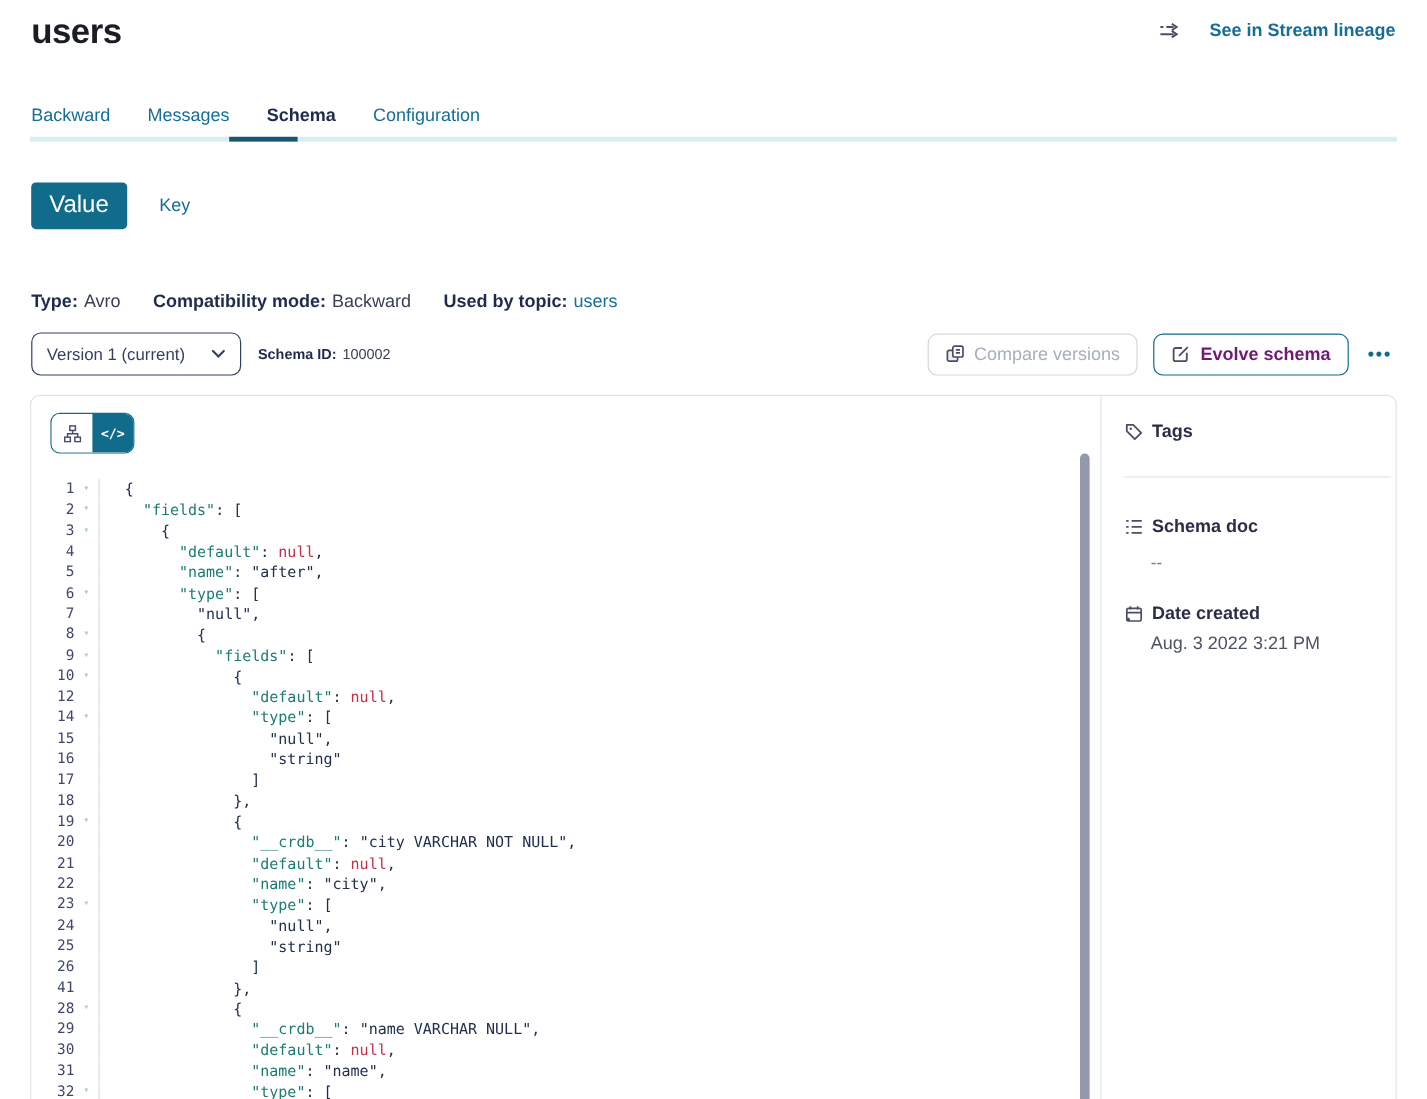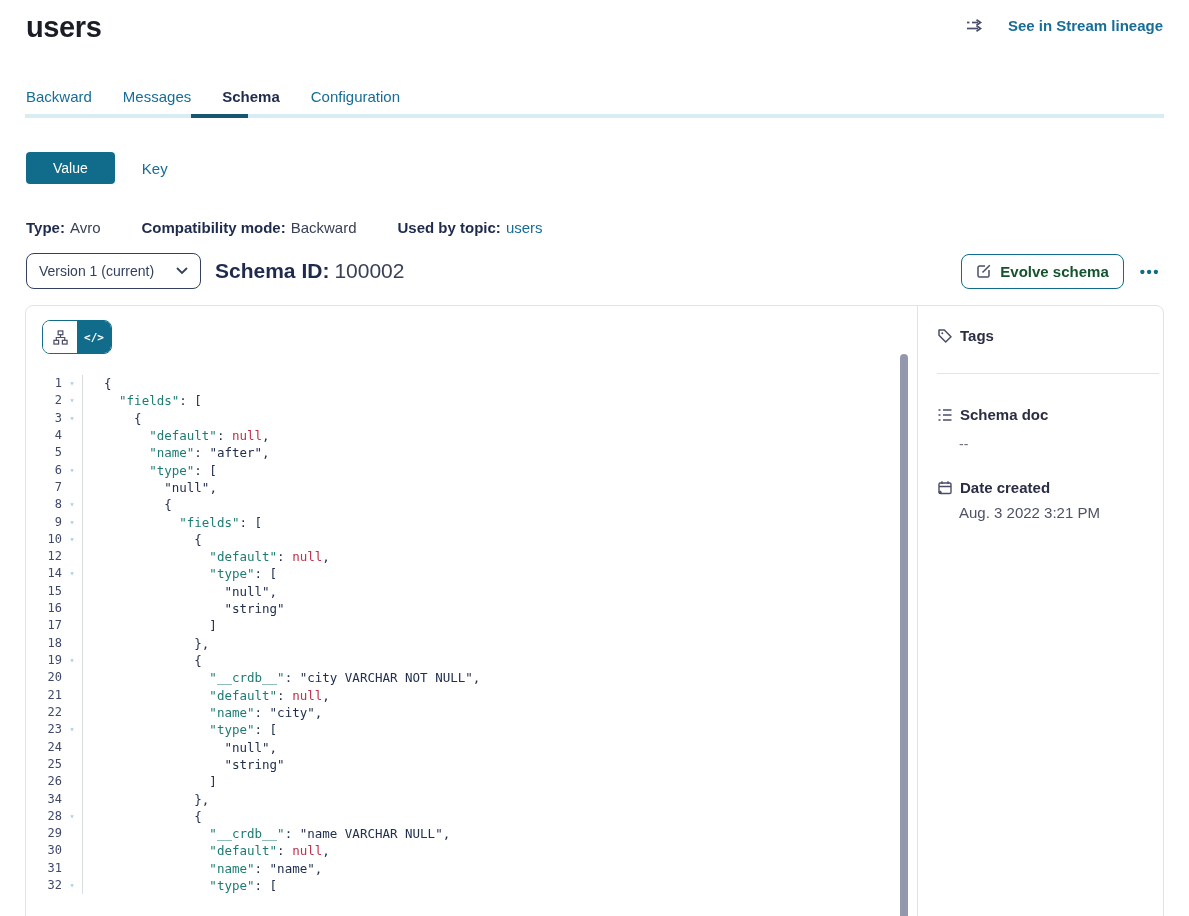--- a/index.html
+++ b/index.html
@@ -15,42 +15,42 @@
 
   
   .tabs { display:flex; gap:31px; padding:0 26px; margin-top:44px; font-size:15px; position:relative; }
   .tab { color:#176d96; padding-bottom:13px; cursor:pointer; }
   .tab.active { color:#1f2b4d; font-weight:600; }
   .tab-track { position:absolute; left:25px; right:25px; bottom:0; height:4px; background:#d9ecf4; }
   .tab-indicator { position:absolute; left:166px; width:57px; height:4px; background:#165672; bottom:0; }
 
   
   .vk-row { display:flex; align-items:center; gap:27px; margin:34px 26px 0; }
-  .value-btn { background:#116b8b; color:#fff; font-size:14px; padding:8px 27px; border:none;
+  .value-btn { background:#116b8b; color:#fff; font-size:20px; padding:8px 15px; border:none;
     border-radius:4px; font-family:inherit; cursor:pointer; }
   .key-link { color:#176d96; font-size:15px; cursor:pointer; }
 
   
-  .meta-row { display:flex; gap:41px; margin:35px 26px 0; font-size:15px; }
+  .meta-row { display:flex; gap:27px; margin:52px 26px 0; font-size:15px; }
   .meta-item { display:flex; gap:5px; }
   .meta-label { font-weight:700; color:#1f2b4d; }
   .meta-value { color:#3a4157; }
   .meta-link { color:#176d96; cursor:pointer; }
 
   
   .version-row { display:flex; align-items:center; margin:17px 26px 0; }
   .version-select { width:175px; height:36px; border:1px solid #33415f; border-radius:8px;
     padding:0 12px; font-size:14px; color:#33415f; display:flex; justify-content:space-between;
     align-items:center; background:#fff; cursor:pointer; }
-  .schema-id { margin-left:14px; font-size:21px; display:flex; gap:5px; }
+  .schema-id { margin-left:14px; font-size:12px; display:flex; gap:5px; }
   .right-actions { margin-left:auto; display:flex; align-items:center; gap:13px; }
   .btn { height:35px; padding:0 14px; border-radius:8px; font-size:15px; display:flex; gap:8px;
     align-items:center; background:#fff; font-family:inherit; }
   .btn-compare { border:1px solid #d3d8e0; color:#a7aebb; }
-  .btn-evolve  { border:1px solid #116b8b; color:#14532d; font-weight:600; cursor:pointer; }
+  .btn-evolve  { border:1px solid #116b8b; color:#701a75; font-weight:600; cursor:pointer; }
   .more-menu { color:#116b8b; font-size:15px; font-weight:700; letter-spacing:1.5px; cursor:pointer; padding:0 3px; }
 
   
   .panel { margin:16px 25px 0; border:1px solid #e0e4ea; border-radius:8px; display:flex; height:645px; }
   .editor { flex:1; position:relative; padding-top:14px; min-width:0; }
   .view-toggle { margin-left:16px; display:inline-flex; border:1px solid #116b8b; border-radius:8px; overflow:hidden; }
   .vt-btn { width:34px; height:32px; display:flex; align-items:center; justify-content:center;
     background:#fff; color:#116b8b; border:none; cursor:pointer; }
   .vt-btn.selected { background:#116b8b; color:#fff; }
   .vt-code-glyph { font-family:"DejaVu Sans Mono",monospace; font-size:11px; font-weight:700; }
@@ -139,20 +139,30 @@
         <svg width="12" height="8" viewBox="0 0 12 8" fill="none" stroke="#33415f" stroke-width="1.8" stroke-linecap="round">
           <path d="M1.5 1.5 L6 6 L10.5 1.5"></path>
         </svg>
       </span>
     </div>
     <div class="schema-id">
       <span class="meta-label">Schema ID:</span>
       <span class="meta-value">100002</span>
     </div>
     <div class="right-actions">
+      <button class="btn btn-compare" disabled="">
+        <span class="side-icon">
+          <svg width="16" height="16" viewBox="0 0 16 16" fill="none" stroke="currentColor" stroke-width="1.4">
+            <rect x="1.5" y="5" width="8.5" height="9" rx="1.5" fill="#eceef2"></rect>
+            <rect x="6" y="1.5" width="8.5" height="9" rx="1.5" fill="#ffffff"></rect>
+            <path d="M8.5 4.5 h3.5 M8.5 7 h3.5"></path>
+          </svg>
+        </span>
+        <span>Compare versions</span>
+      </button>
       <button class="btn btn-evolve">
         <span class="side-icon">
           <svg width="16" height="16" viewBox="0 0 16 16" fill="none" stroke="currentColor" stroke-width="1.5">
             <path d="M9 3 H3.6 A1.6 1.6 0 0 0 2 4.6 V12.4 A1.6 1.6 0 0 0 3.6 14 H11.4 A1.6 1.6 0 0 0 13 12.4 V7"></path>
             <path d="M6.5 9.5 L13.8 2.2"></path>
           </svg>
         </span>
         <span>Evolve schema</span>
       </button>
       <span class="more-menu">•••</span>
@@ -293,21 +303,21 @@
             <span class="ln">25</span>
             <span class="fold"></span>
             <span class="codetext">                <span class="t-s">"string"</span></span>
           </div>
           <div class="cl">
             <span class="ln">26</span>
             <span class="fold"></span>
             <span class="codetext">              <span class="t-p">]</span></span>
           </div>
           <div class="cl">
-            <span class="ln">34</span>
+            <span class="ln">41</span>
             <span class="fold"></span>
             <span class="codetext">            <span class="t-p">},</span></span>
           </div>
           <div class="cl">
             <span class="ln">28</span>
             <span class="fold">▾</span>
             <span class="codetext">            <span class="t-p">{</span></span>
           </div>
           <div class="cl">
             <span class="ln">29</span>

